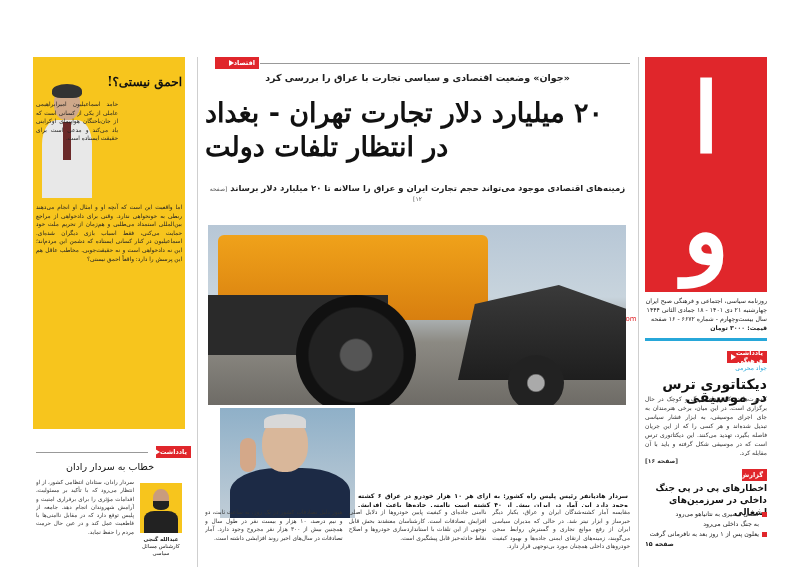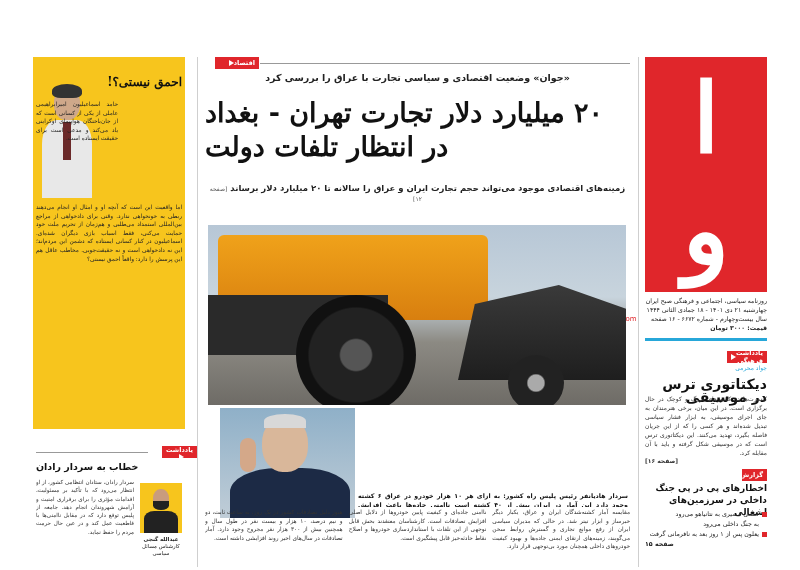--- a/index.html
+++ b/index.html
@@ -52,21 +52,21 @@
   
   .left-card { position: absolute; left: 33px; top: 57px; width: 152px; height: 372px; background: #f7c51d; }
   .left-title { position: absolute; left: 100px; top: 75px; width: 82px; text-align: right; font-family: "DejaVu Serif", serif; font-weight: bold; font-size: 12px; color: #111; }
   .left-photo { position: absolute; left: 36px; top: 78px; width: 60px; height: 120px; overflow: hidden; }
   .lp-head { position: absolute; left: 18px; top: 10px; width: 26px; height: 32px; border-radius: 45%; background: #cfa88a; }
   .lp-hair { position: absolute; left: 16px; top: 6px; width: 30px; height: 14px; border-radius: 50% 50% 30% 30%; background: #333; }
   .lp-body { position: absolute; left: 6px; top: 42px; width: 50px; height: 80px; background: #e8e8e8; border-radius: 30% 30% 0 0; }
   .lp-tie { position: absolute; left: 27px; top: 44px; width: 8px; height: 38px; background: #6b2a2a; }
   .left-body { position: absolute; left: 36px; top: 100px; width: 146px; font-size: 5.8px; line-height: 8.6px; text-align: justify; color: #222; }
   .left-body .p1 { margin-right: 64px; }
-  .left-bottom-title { position: absolute; left: 36px; top: 461px; width: 148px; text-align: left; font-weight: bold; font-size: 9.5px; color: #111; }
+  .left-bottom-title { position: absolute; left: 36px; top: 461px; width: 148px; text-align: center; font-weight: normal; font-size: 9.5px; color: #111; }
   .left-bottom-body { position: absolute; left: 36px; top: 478px; width: 98px; font-size: 5.6px; line-height: 8.3px; text-align: justify; color: #333; }
   .mini-portrait { position: absolute; left: 140px; top: 483px; width: 42px; height: 50px; background: #f7c51d; overflow: hidden; }
   .mp-head { position: absolute; left: 13px; top: 6px; width: 16px; height: 20px; border-radius: 45%; background: #c99c7d; }
   .mp-beard { position: absolute; left: 13px; top: 18px; width: 16px; height: 9px; border-radius: 0 0 50% 50%; background: #222; }
   .mp-body { position: absolute; left: 4px; top: 28px; width: 34px; height: 26px; border-radius: 30% 30% 0 0; background: #222; }
   .mini-caption { position: absolute; left: 140px; top: 536px; width: 42px; text-align: center; font-size: 5.4px; line-height: 7px; color: #222; }
   .mini-caption b { font-weight: bold; }
 
   .divider-v { position: absolute; width: 1px; background: #cfcfcf; }
   .divider-h { position: absolute; height: 1px; background: #cfcfcf; }
@@ -171,21 +171,21 @@
     <div class="lp-body"></div>
     <div class="lp-tie"></div>
     <div class="lp-head"></div>
     <div class="lp-hair"></div>
   </div>
   <div class="left-body" style="height:322px;overflow:hidden;">
     <p class="p1">حامد اسماعیلیون امیرابراهیمی عاملی از یکی از کسانی است که از جان‌باختگان هواپیمای اوکراینی یاد می‌کند و مدعی است برای حقیقت ایستاده است.</p>
     <p style="margin-top:60px;">اما واقعیت این است که آنچه او و امثال او انجام می‌دهند ربطی به خونخواهی ندارد. وقتی برای دادخواهی از مراجع بین‌المللی استمداد می‌طلبی و هم‌زمان از تحریم ملت خود حمایت می‌کنی، فقط اسباب بازی دیگران شده‌ای. اسماعیلیون در کنار کسانی ایستاده که دشمن این مردم‌اند؛ این نه دادخواهی است و نه حقیقت‌جویی. مخاطب عاقل هم این پرسش را دارد: واقعاً احمق نیستی؟</p>
   </div>
 
-  <div class="sec-tag" style="left:162px;top:446px;width:35px;flex-direction:column;">
+  <div class="sec-tag" style="left:156px;top:446px;width:35px;">
     <span>یادداشت</span>
       <span class="arrow"></span>
   </div>
   <div class="divider-h" style="left:36px;top:452px;width:112px;background:#999;"></div>
   <div class="left-bottom-title">خطاب به سردار رادان</div>
   <div class="left-bottom-body" style="height:88px;overflow:hidden;">سردار رادان، ستادان انتظامی کشور، از او انتظار می‌رود که با تأکید بر مسئولیت، اقدامات مؤثری را برای برقراری امنیت و آرامش شهروندان انجام دهد. جامعه از پلیس توقع دارد که در مقابل ناامنی‌ها با قاطعیت عمل کند و در عین حال حرمت مردم را حفظ نماید.</div>
   <div class="mini-portrait">
     <div class="mp-body"></div>
     <div class="mp-head"></div>
     <div class="mp-beard"></div>

